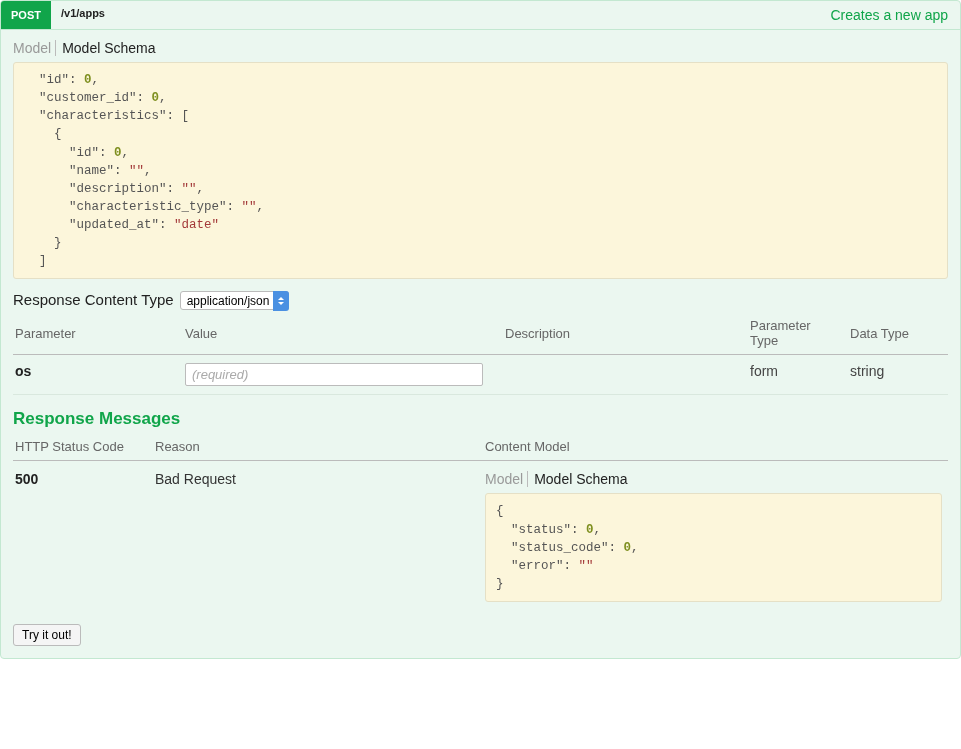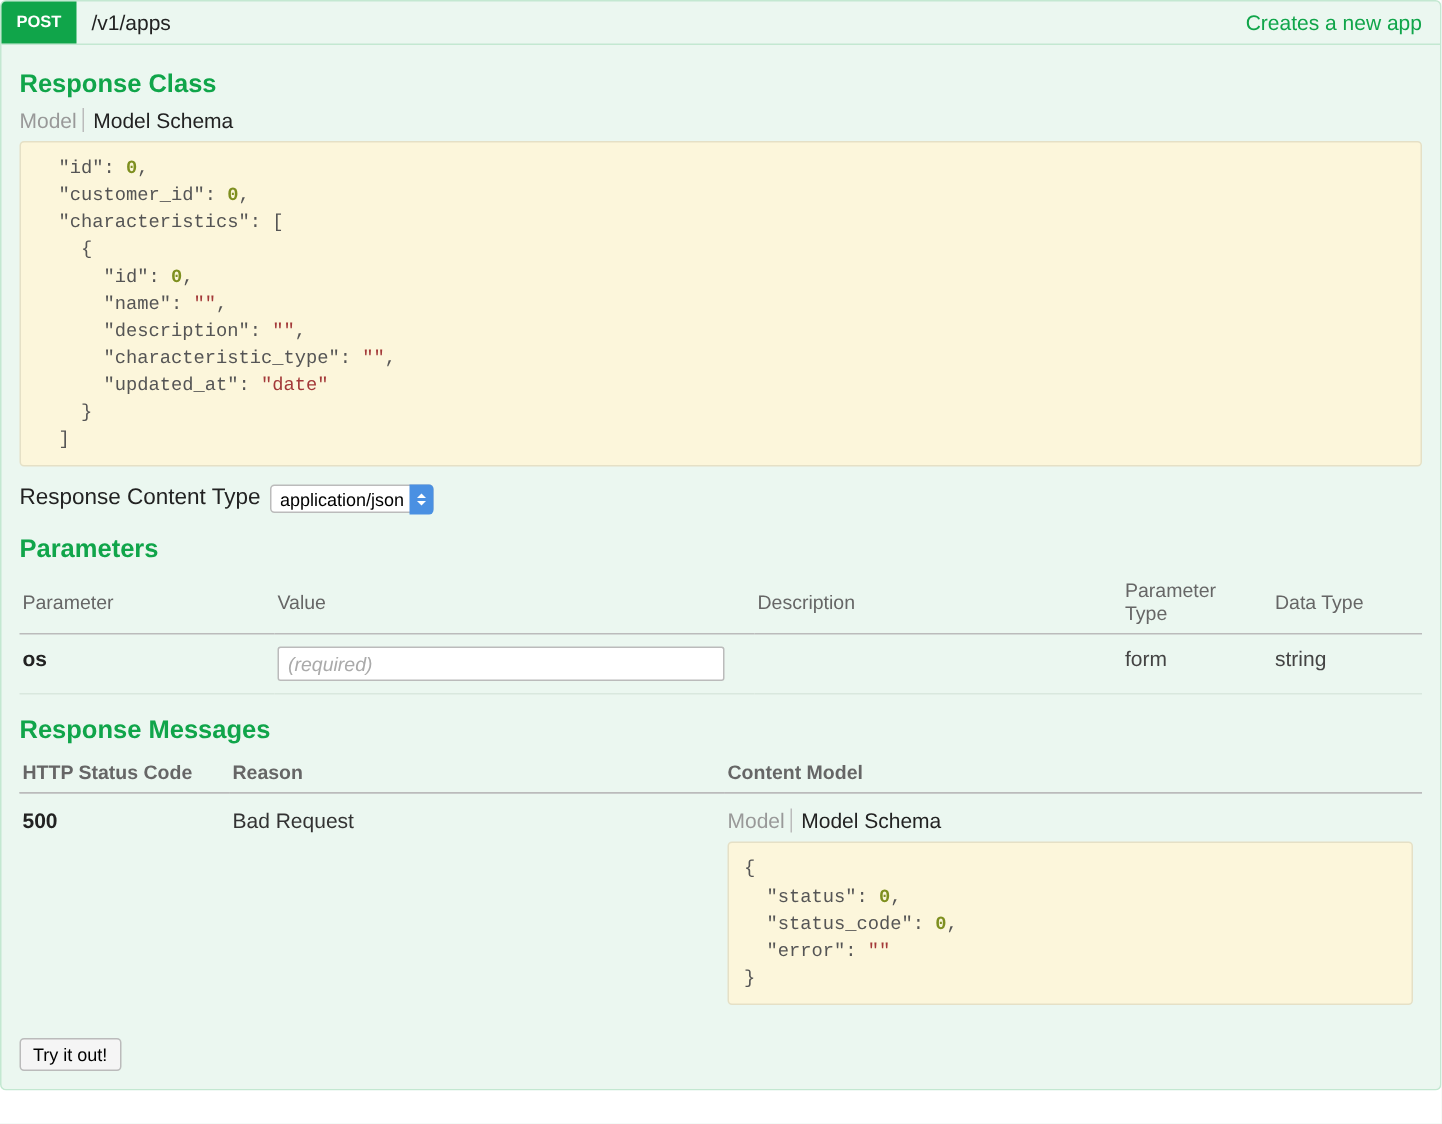--- a/index.html
+++ b/index.html
@@ -25,24 +25,24 @@
     background: #10a54a;
     color: #fff;
     font-weight: bold;
     font-size: 11px;
     padding: 7px 10px;
     display: flex;
     align-items: center;
     border-radius: 3px 0 0 0;
   }
   .path {
-    font-weight: normal;
+    font-weight: bold;
     color: #222;
     padding: 6px 10px;
-    font-size: 14px;
+    font-size: 11px;
     flex: 0 0 auto;
   }
   .summary {
     margin-left: auto;
     color: #10a54a;
     padding: 6px 12px;
     font-size: 14px;
   }
   .content {
     padding: 10px 12px 12px 12px;
@@ -161,21 +161,21 @@
   }
   input.param-in::placeholder { color: #aaa; font-style: italic; }
 
   table.resp {
     width: 100%;
     border-collapse: collapse;
     margin-top: 4px;
   }
   table.resp th {
     text-align: left;
-    font-weight: bold;
+    font-weight: normal;
     color: #666;
     font-size: 13px;
     padding: 4px 6px 6px 2px;
     border-bottom: 1px solid #bbb;
   }
   table.resp td {
     padding: 10px 6px 8px 2px;
     vertical-align: top;
     font-size: 14px;
     color: #333;
@@ -198,21 +198,20 @@
 <div class="panel">
 
   <div class="heading">
     <div class="badge">POST</div>
     <div class="path">/v1/apps</div>
     <div class="summary">Creates a new app</div>
   </div>
 
   <div class="content">
 
-    <h4 class="section first">Response Class</h4>
 
     <div class="tabs">
       <span class="tab sep">Model</span><span class="tab active">Model Schema</span>
     </div>
 
     <div class="codebox"><span><span>  "id": </span><span class="n">0</span><span>,</span>
 <span>  "customer_id": </span><span class="n">0</span><span>,</span>
 <span>  "characteristics": [</span>
 <span>    {</span>
 <span>      "id": </span><span class="n">0</span><span>,</span>
@@ -226,21 +225,20 @@
     <div class="response-ct">
       <span>Response Content Type</span>
       <span class="select-wrap">
         <select class="ct">
           <option>application/json</option>
         </select>
         <span class="select-arrow"></span>
       </span>
     </div>
 
-    <h4 class="section">Parameters</h4>
 
     <table class="params">
       <thead>
         <tr>
           <th style="width:170px">Parameter</th>
           <th style="width:320px">Value</th>
           <th>Description</th>
           <th style="width:100px">Parameter Type</th>
           <th style="width:100px">Data Type</th>
         </tr>

